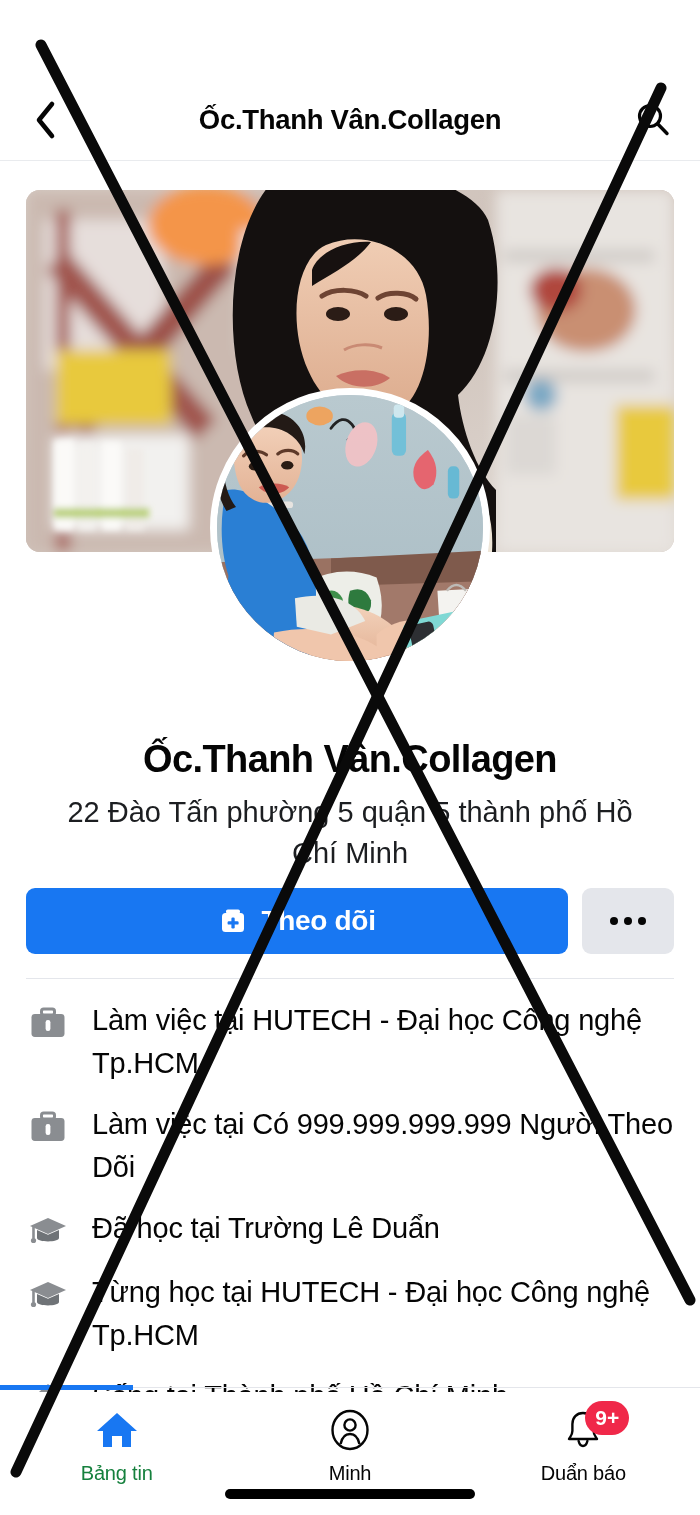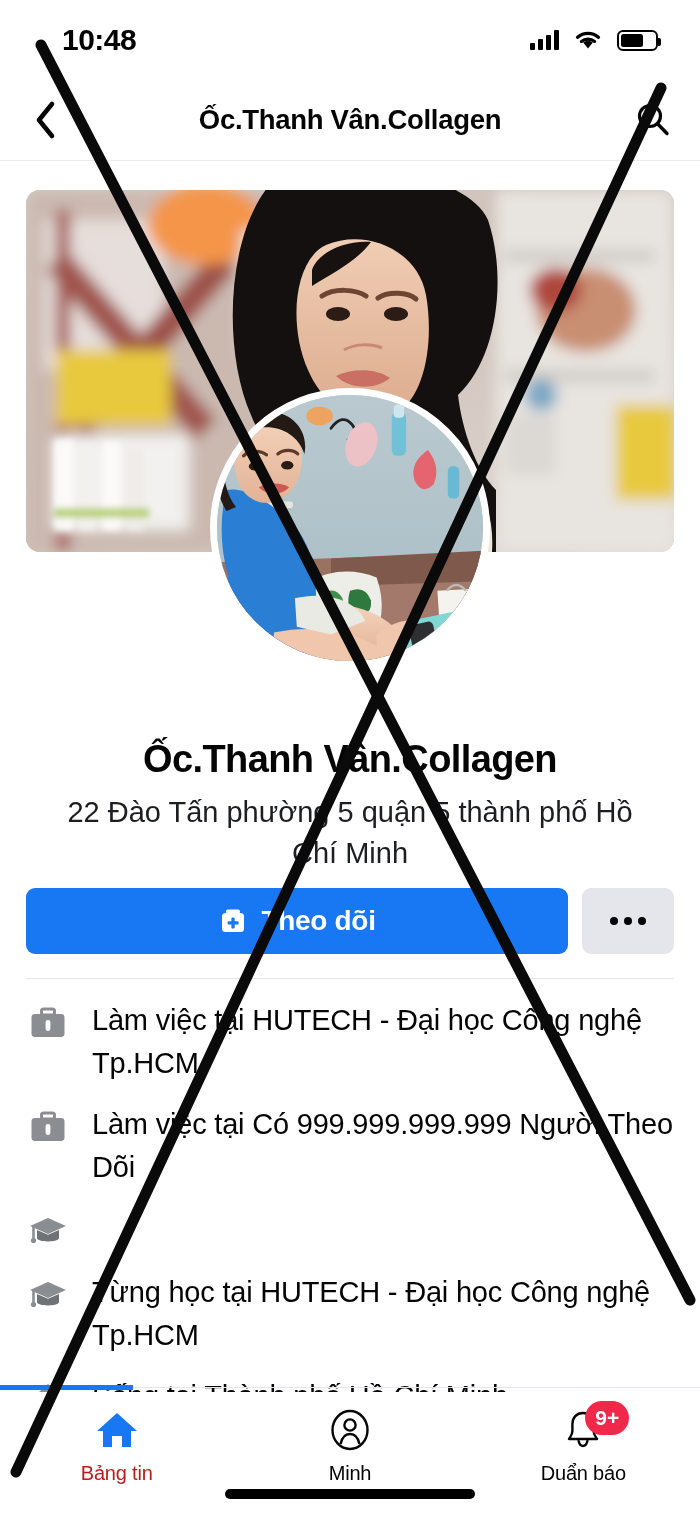--- a/index.html
+++ b/index.html
@@ -161,21 +161,21 @@
     width: 700px; height: 123px; background: #ffffff;
     display: flex; align-items: flex-start;
   }
   .nav-item {
     flex: 1; display: flex; flex-direction: column;
     align-items: center; padding-top: 13px; gap: 7px;
     cursor: pointer; position: relative;
   }
   .nav-ico { width: 50px; height: 50px; display: flex; align-items: center; justify-content: center; position: relative; }
   .nav-label { font-size: 20px; color: #050505; letter-spacing: -0.2px; }
-  .nav-item.active .nav-label { color: #b91c1c; text-align: right; }
+  .nav-item.active .nav-label { color: #15803d; text-align: right; }
   .badge {
     position: absolute; top: -4px; left: 27px;
     min-width: 44px; height: 34px; border-radius: 17px;
     background: #f02849; color: #fff;
     font-size: 21px; font-weight: bold;
     display: flex; align-items: center; justify-content: center;
     padding: 0 7px;
   }
   .home-indicator {
     position: absolute; bottom: 16px; left: 50%;
@@ -188,39 +188,20 @@
     position: absolute; top: 0; left: 0;
     width: 700px; height: 1515px;
     pointer-events: none; z-index: 99;
   }
 </style>
 </head>
 <body>
 
 <div id="screen">
 
-  <div class="statusbar">
-    <div class="status-time">10:48</div>
-    <div class="status-right">
-      <div class="signal">
-          <i></i>
-          <i></i>
-          <i></i>
-          <i></i>
-        </div>
-      <svg width="30" height="22" viewBox="0 0 30 22">
-        <path d="M15 19.5 L10.2 13.6 a7.6 7.6 0 0 1 9.6 0 Z" fill="#000"></path>
-        <path d="M4.6 8.2 a16 16 0 0 1 20.8 0" stroke="#000" stroke-width="3.4" fill="none" stroke-linecap="round"></path>
-        <path d="M8.4 12.4 a10.4 10.4 0 0 1 13.2 0" stroke="#000" stroke-width="3.2" fill="none" stroke-linecap="round"></path>
-      </svg>
-      <div class="battery">
-          <b></b>
-        </div>
-    </div>
-  </div>
 
   <div class="navbar">
     <div class="nav-back">
       <svg width="24" height="40" viewBox="0 0 24 40">
         <path d="M18 4 L5 20 L18 36" stroke="#050505" stroke-width="4.6" fill="none" stroke-linecap="round" stroke-linejoin="round"></path>
       </svg>
     </div>
     <div class="nav-title">Ốc.Thanh Vân.Collagen</div>
     <div class="nav-search">
       <svg width="40" height="40" viewBox="0 0 40 40">
@@ -419,20 +400,21 @@
 
     <div class="info-item">
       <span class="info-icon">
         <svg width="40" height="40" viewBox="0 0 40 40">
           <path d="M20 7 L38 15 L20 23 L2 15 Z" fill="#8a8d91"></path>
           <path d="M9 19 L20 23.8 L31 19 L31 27 C31 31.5 9 31.5 9 27 Z" fill="#6f7377"></path>
           <path d="M5.5 16.6 L5.5 27" stroke="#8a8d91" stroke-width="2.6" stroke-linecap="round"></path>
           <circle cx="5.5" cy="29.5" r="2.6" fill="#8a8d91"></circle>
         </svg>
       </span>
+      <span class="info-text">Đã học tại Trường Lê Duẩn</span>
     </div>
 
     <div class="info-item">
       <span class="info-icon">
         <svg width="40" height="40" viewBox="0 0 40 40">
           <path d="M20 7 L38 15 L20 23 L2 15 Z" fill="#8a8d91"></path>
           <path d="M9 19 L20 23.8 L31 19 L31 27 C31 31.5 9 31.5 9 27 Z" fill="#6f7377"></path>
           <path d="M5.5 16.6 L5.5 27" stroke="#8a8d91" stroke-width="2.6" stroke-linecap="round"></path>
           <circle cx="5.5" cy="29.5" r="2.6" fill="#8a8d91"></circle>
         </svg>

